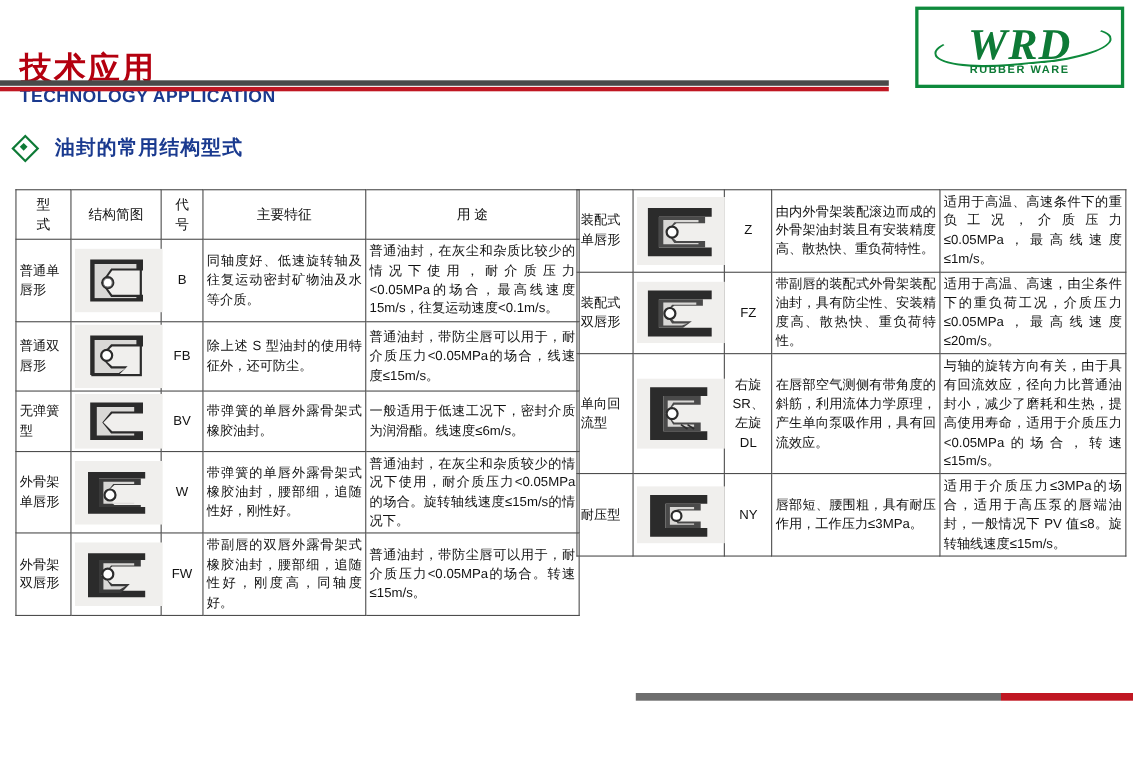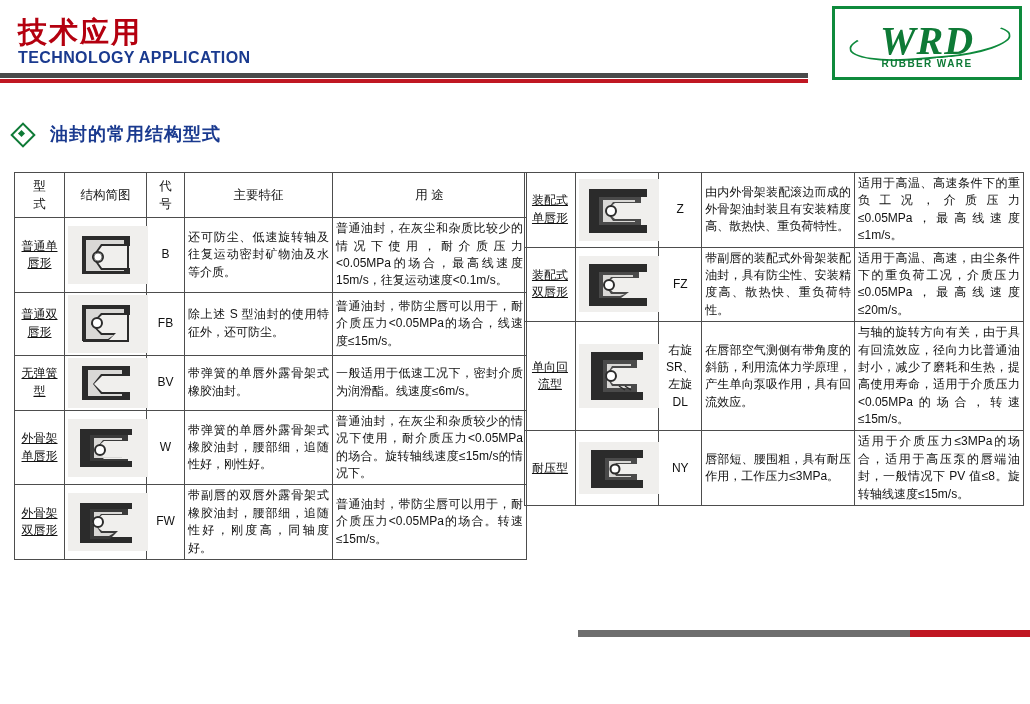--- a/index.html
+++ b/index.html
@@ -27,20 +27,21 @@
     left: 18px;
     top: 16px;
   }
   .title-cn {
     font-size: 29px;
     font-weight: bold;
     color: #b4000f;
     letter-spacing: 2px;
     line-height: 1.15;
     white-space: nowrap;
+    margin-top: 31px;
   }
   .title-en {
     font-size: 16px;
     font-weight: bold;
     color: #1a3a8f;
     letter-spacing: 0.4px;
     margin-top: 0;
     white-space: nowrap;
   }
 
@@ -170,24 +171,23 @@
     color: #111;
     line-height: 1.45;
   }
   table.seal-table thead td {
     text-align: center;
     font-size: 12.5px;
     background: #ffffff;
     padding: 4px 12px;
   }
   .c-type {
-    text-align: center;
+    text-align: left;
     font-size: 12.5px;
     line-height: 1.5;
-    text-decoration: underline;
   }
   .c-code {
     text-align: center;
     font-size: 12.5px;
     line-height: 1.4;
   }
   .c-text {
     text-align: justify;
     text-justify: inter-ideograph;
     font-size: 11.5px;
@@ -291,21 +291,21 @@
           <svg class="seal-svg" width="80" height="58" viewBox="0 0 80 58">
             <rect x="0" y="0" width="80" height="58" fill="#f0efed"></rect>
             <path d="M14 10 H62 V20 H34 L26 31 L34 42 H62 V48 H14 Z" fill="#2b2b2b"></path>
             <path d="M18 14 H56 V18 H33 L24 31 L33 44 H56 V46 H18 Z" fill="#d9d8d6"></path>
             <rect x="16" y="12" width="44" height="34" fill="none" stroke="#2b2b2b" stroke-width="2"></rect>
             <circle cx="30" cy="31" r="5" fill="#ffffff" stroke="#2b2b2b" stroke-width="2"></circle>
             <path d="M26 31 a4 4 0 0 1 8 0 a4 4 0 0 1 -8 0" fill="none" stroke="#777" stroke-width="1"></path>
           </svg>
         </td>
         <td class="c-code">B</td>
-        <td class="c-text">还可防尘、低速旋转轴及往复运动密封矿物油及水等介质。</td>
+        <td class="c-text">同轴度好、低速旋转轴及往复运动密封矿物油及水等介质。</td>
         <td class="c-text">普通油封，在灰尘和杂质比较少的情况下使用，耐介质压力&lt;0.05MPa的场合，最高线速度 15m/s，往复运动速度&lt;0.1m/s。</td>
       </tr>
 
       <tr>
         <td class="c-type">普通双<br>唇形</td>
         <td class="c-img">
           <svg class="seal-svg" width="80" height="58" viewBox="0 0 80 58">
             <rect x="0" y="0" width="80" height="58" fill="#f0efed"></rect>
             <path d="M14 10 H62 V20 H34 L24 29 L34 38 H48 L40 46 H14 Z" fill="#2b2b2b"></path>
             <rect x="16" y="12" width="44" height="34" fill="none" stroke="#2b2b2b" stroke-width="2"></rect>

